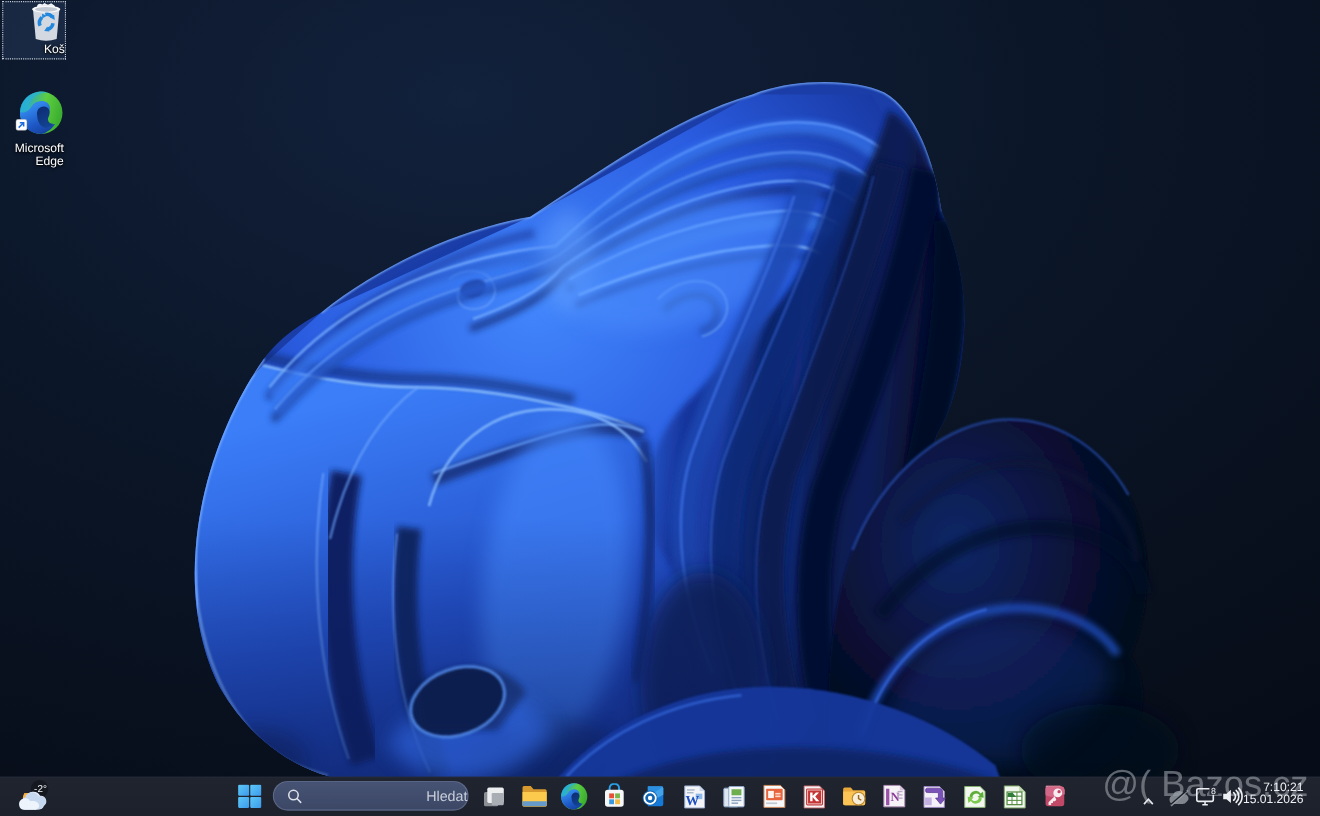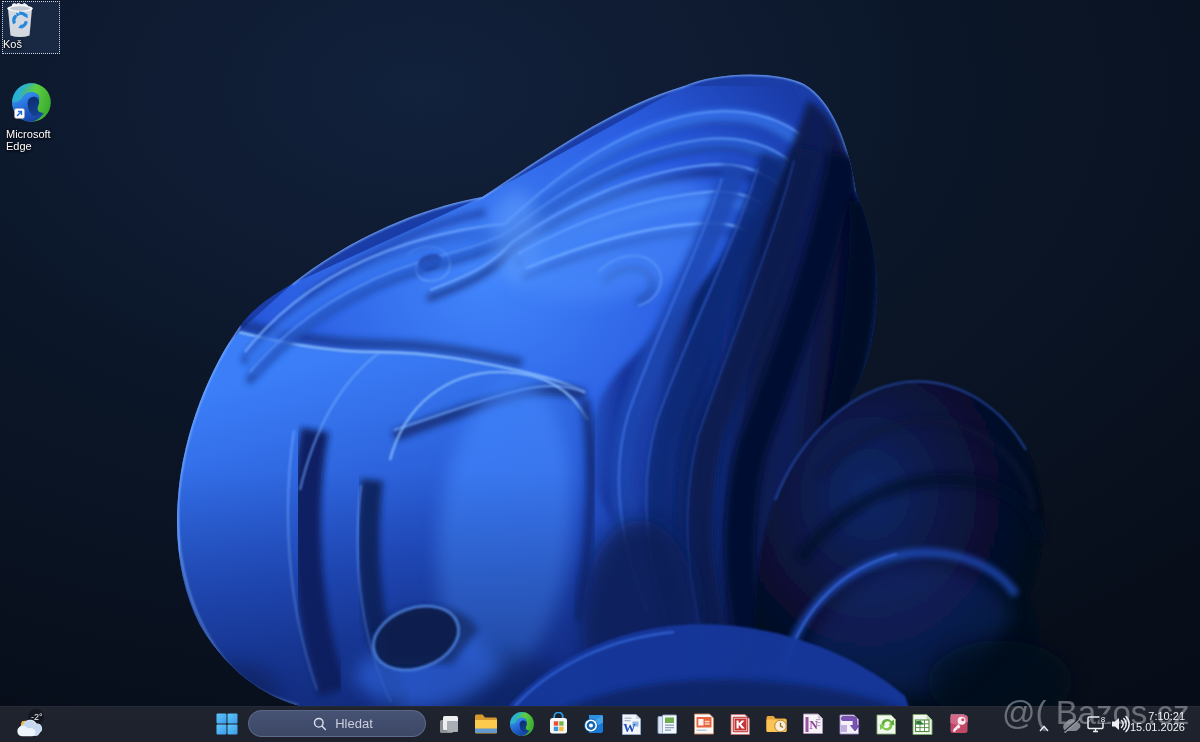--- a/index.html
+++ b/index.html
@@ -1,18 +1,18 @@
 <!DOCTYPE html>
 <html><head><meta charset="utf-8">
 <style>
 *{margin:0;padding:0;box-sizing:border-box}
 html,body{width:1200px;height:742px;overflow:hidden;background:#060b14;font-family:"Liberation Sans",sans-serif}
 #stage{position:relative;width:1200px;height:742px;overflow:hidden}
 #wall{position:absolute;left:0;top:0}
-.dicon{position:absolute;text-align:left;color:#fff;font-size:11px;text-shadow:0 1px 2px rgba(0,0,0,.95),0 0 3px rgba(0,0,0,.8)}
+.dicon{position:absolute;text-align:right;color:#fff;font-size:11px;text-shadow:0 1px 2px rgba(0,0,0,.95),0 0 3px rgba(0,0,0,.8)}
 #bin{left:2px;top:1px;width:58px;height:53px;background:rgba(76,106,156,.20);border:1px dotted rgba(235,240,248,.85)}
 #bin .lbl{margin-top:-3px}
 #edgeico{left:6px;top:82px;width:52px}
 #taskbar{position:absolute;left:0;top:706px;width:1200px;height:36px;background:linear-gradient(180deg,#20242e 0%,#1d212b 100%);border-top:1px solid rgba(110,130,160,.10)}
 .tbi{position:absolute;top:706px;height:36px;display:flex;align-items:center;justify-content:center}
 #watermark{position:absolute;left:1002px;top:694px;width:200px;color:rgba(170,175,183,.55);font-size:33px;letter-spacing:0;white-space:nowrap;font-weight:400}
 #clock{position:absolute;right:15px;top:711px;text-align:right;font-size:11px;line-height:10px;color:#f0f2f5}
 #clock .d{margin-top:1px}
 </style></head><body>
 <div id="stage">
@@ -214,21 +214,21 @@
             <stop offset="0" stop-color="#5cc8f8"></stop>
             <stop offset="1" stop-color="#3d9aec"></stop>
           </linearGradient>
         </defs>
 <rect x="0.5" y="0.5" width="10" height="10" rx="1" fill="url(#wlg)"></rect>
 <rect x="11.5" y="0.5" width="10" height="10" rx="1" fill="url(#wlg)"></rect>
 <rect x="0.5" y="11.5" width="10" height="10" rx="1" fill="url(#wlg)"></rect>
 <rect x="11.5" y="11.5" width="10" height="10" rx="1" fill="url(#wlg)"></rect>
 </svg>
 </div>
-<div class="tbi" style="left:248px;width:178px;top:710px;height:27px;background:linear-gradient(180deg,#475374 0%,#3c4766 100%);border-radius:14px;border:1px solid rgba(125,138,170,0.45);justify-content:center;margin-top:0;top:710px">
+<div class="tbi" style="left:248px;width:178px;top:710px;height:27px;background:linear-gradient(180deg,#475374 0%,#3c4766 100%);border-radius:14px;border:1px solid rgba(125,138,170,0.45);justify-content:space-between;margin-top:0;top:710px">
 <svg width="14" height="14" viewBox="0 0 14 14" style="margin-left:12px">
 <circle cx="5.8" cy="5.8" r="4.3" fill="none" stroke="#dde2ea" stroke-width="1.4"></circle>
 <path d="M9.2,9.2 L12.4,12.4" stroke="#dde2ea" stroke-width="1.4" stroke-linecap="round"></path>
 </svg>
 <span style="color:#c9ceda;font-size:13px;margin-left:8px">Hledat</span>
 </div>
 
 <div class="tbi" style="left:437px;width:25px">
 <svg width="25" height="25" viewBox="0 0 25 25">
 <rect x="3" y="8" width="13" height="13" rx="1.5" fill="#8a8f96"></rect>

